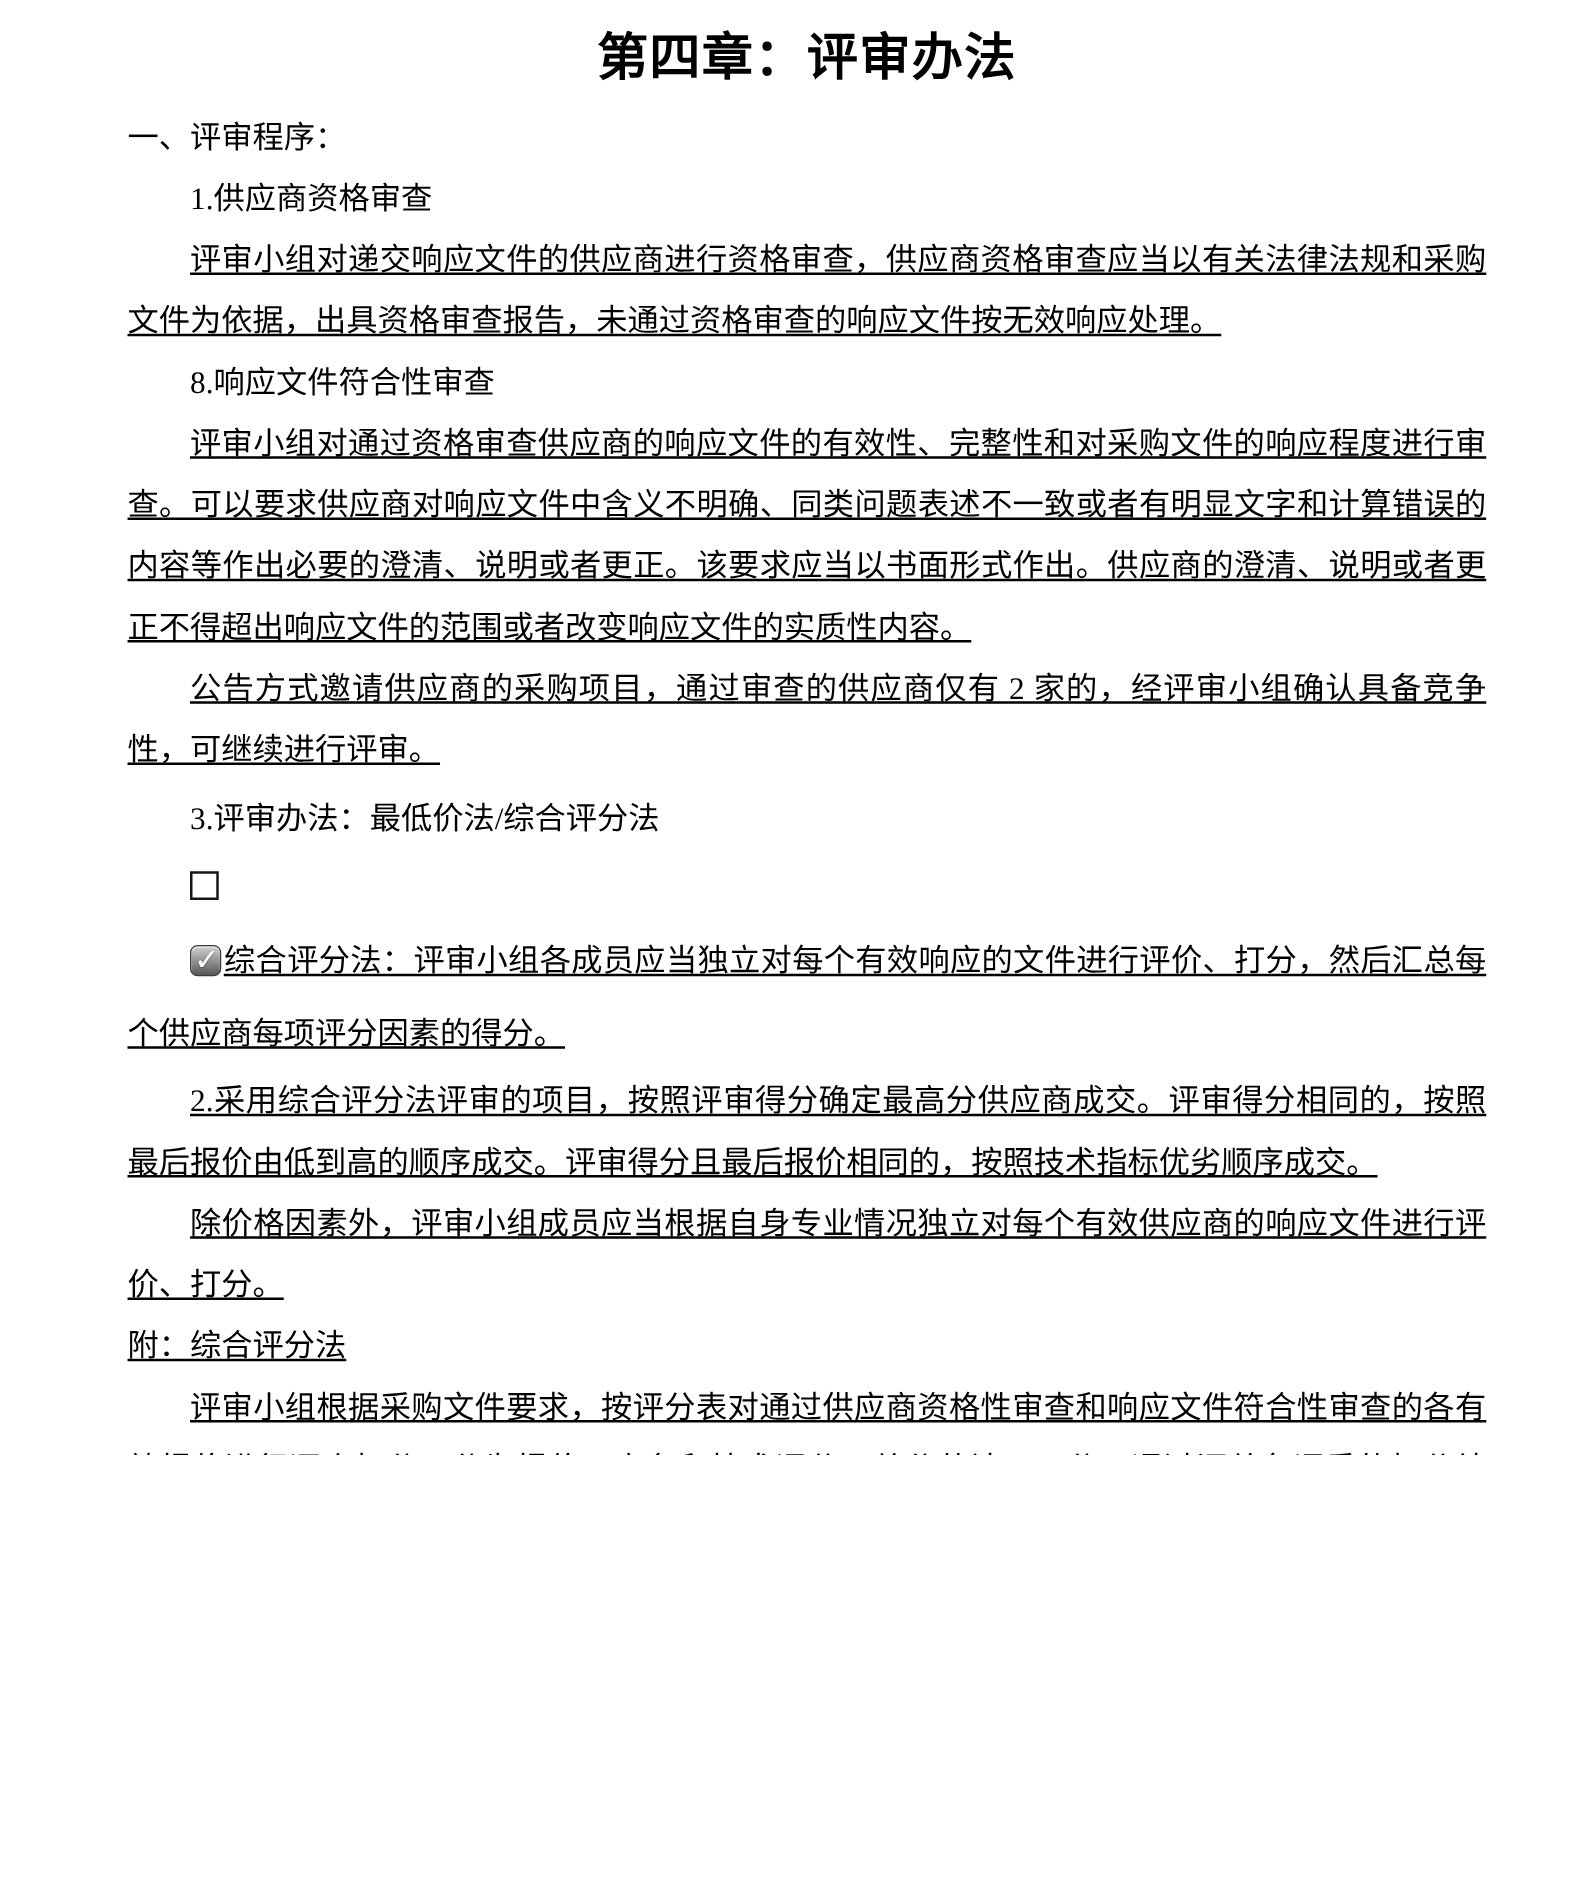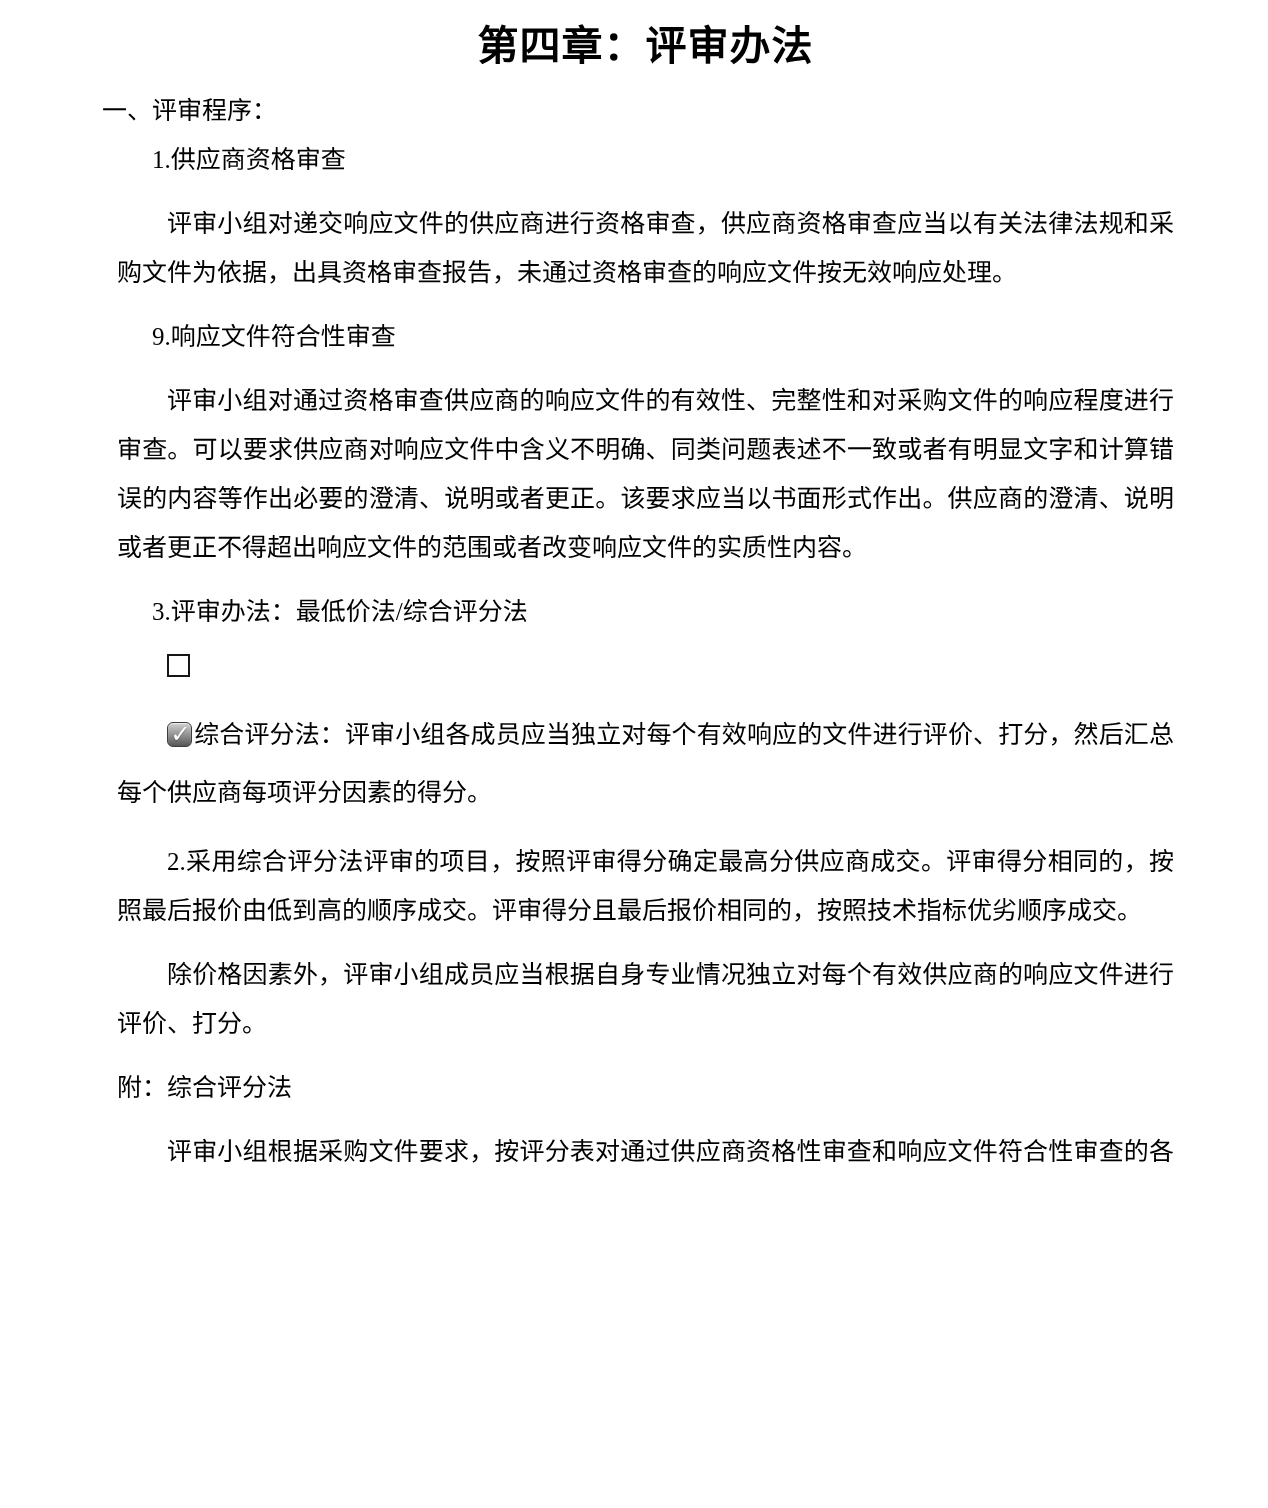--- a/index.html
+++ b/index.html
@@ -38,25 +38,26 @@
     font-weight: normal;
   }
   .sub-item {
     margin: 0;
     font-size: 25px;
     line-height: 49px;
     text-indent: 2em;
   }
   .sub-item.sp { margin-top: 6px; }
   .para {
-    margin: 15px;
+    margin: 0;
     font-size: 25px;
     line-height: 49px;
     text-indent: 2em;
     text-align: justify;
+    text-decoration: underline;
   }
   .para.no-indent { text-indent: 0; }
   .para.sp { margin-top: 6px; }
   .para.option-checked { line-height: 58px; }
   .para.hang {
     margin-left: 22px;
     text-indent: 31px;
   }
   .checkbox-unchecked {
     display: inline-block;
@@ -101,24 +102,25 @@
 <div class="page">
 
   <h1 class="doc-title">第四章：评审办法</h1>
 
   <p class="sec-heading">一、评审程序：</p>
 
   <p class="sub-item">1.供应商资格审查</p>
 
   <p class="para">评审小组对递交响应文件的供应商进行资格审查，供应商资格审查应当以有关法律法规和采购文件为依据，出具资格审查报告，未通过资格审查的响应文件按无效响应处理。</p>
 
-  <p class="sub-item">9.响应文件符合性审查</p>
+  <p class="sub-item">8.响应文件符合性审查</p>
 
   <p class="para">评审小组对通过资格审查供应商的响应文件的有效性、完整性和对采购文件的响应程度进行审查。可以要求供应商对响应文件中含义不明确、同类问题表述不一致或者有明显文字和计算错误的内容等作出必要的澄清、说明或者更正。该要求应当以书面形式作出。供应商的澄清、说明或者更正不得超出响应文件的范围或者改变响应文件的实质性内容。</p>
 
+  <p class="para">公告方式邀请供应商的采购项目，通过审查的供应商仅有 2 家的，经评审小组确认具备竞争性，可继续进行评审。</p>
 
   <p class="sub-item sp">3.评审办法：最低价法/综合评分法</p>
 
   <p class="para sp"><span class="checkbox-unchecked"></span></p>
 
   <p class="para sp option-checked"><span class="checkbox-checked"><span class="check-glyph">✓</span></span><span>综合评分法：评审小组各成员应当独立对每个有效响应的文件进行评价、打分，然后汇总每个供应商每项评分因素的得分。</span></p>
 
 
 
   <p class="para">2.采用综合评分法评审的项目，按照评审得分确定最高分供应商成交。评审得分相同的，按照最后报价由低到高的顺序成交。评审得分且最后报价相同的，按照技术指标优劣顺序成交。</p>

